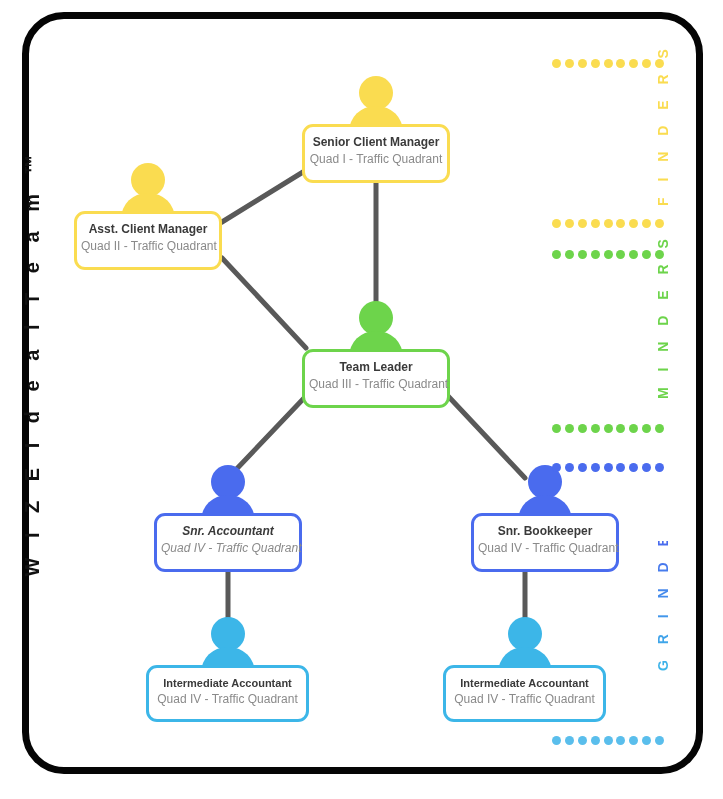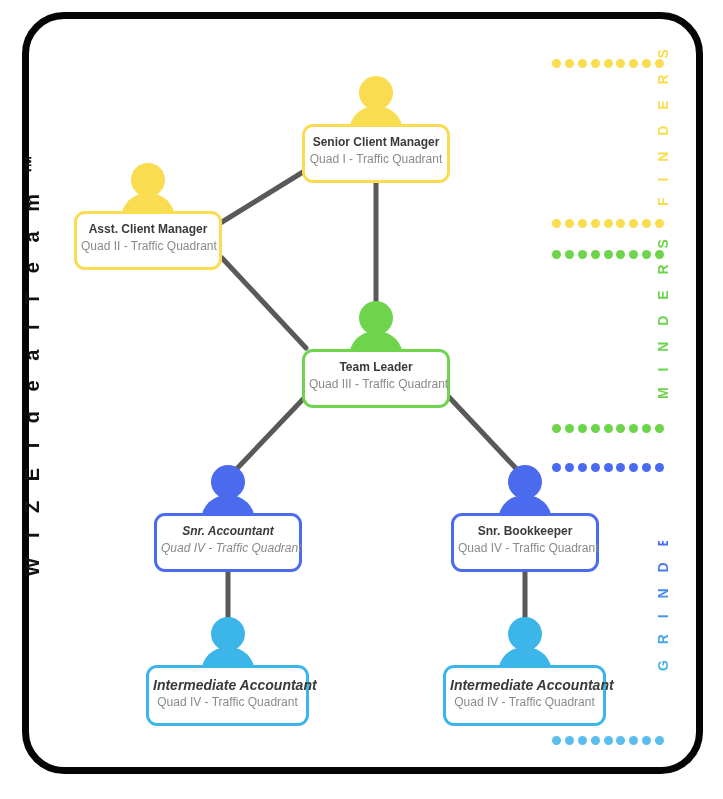--- a/index.html
+++ b/index.html
@@ -106,21 +106,21 @@
   }
   .card .subtitle {
     margin-top: 3px;
     font-size: 12px;
     font-weight: 400;
     color: #8a8a8a;
     line-height: 1.15;
     white-space: nowrap;
   }
   .node.wide, .node.wide .person, .node.wide .card { width: 163px; }
-  .node.wide .card .title { font-size: 14px; font-style: italic; }
+  .node.wide .card .title { font-size: 11px; }
 
   
   .legend-label {
     position: absolute;
     font-size: 14px;
     font-weight: 700;
     letter-spacing: 6px;
     white-space: nowrap;
     transform: rotate(-90deg);
     text-align: center;
@@ -196,21 +196,21 @@
     <div class="person">
       <div class="head" style="background:#4A6BEE"></div>
       <div class="body" style="background:#4A6BEE"></div>
     </div>
     <div class="card" style="border-color:#4A6BEE; margin-top:-4px;font-style:italic;">
       <div class="title">Snr. Accountant</div>
       <div class="subtitle">Quad IV - Traffic Quadrant</div>
     </div>
   </div>
 
-  <div class="node" style="left:451px; top:465px;">
+  <div class="node" style="left:471px; top:465px;">
     <div class="person">
       <div class="head" style="background:#4A6BEE"></div>
       <div class="body" style="background:#4A6BEE"></div>
     </div>
     <div class="card" style="border-color:#4A6BEE; margin-top:-4px;">
       <div class="title">Snr. Bookkeeper</div>
       <div class="subtitle">Quad IV - Traffic Quadrant</div>
     </div>
   </div>
 

